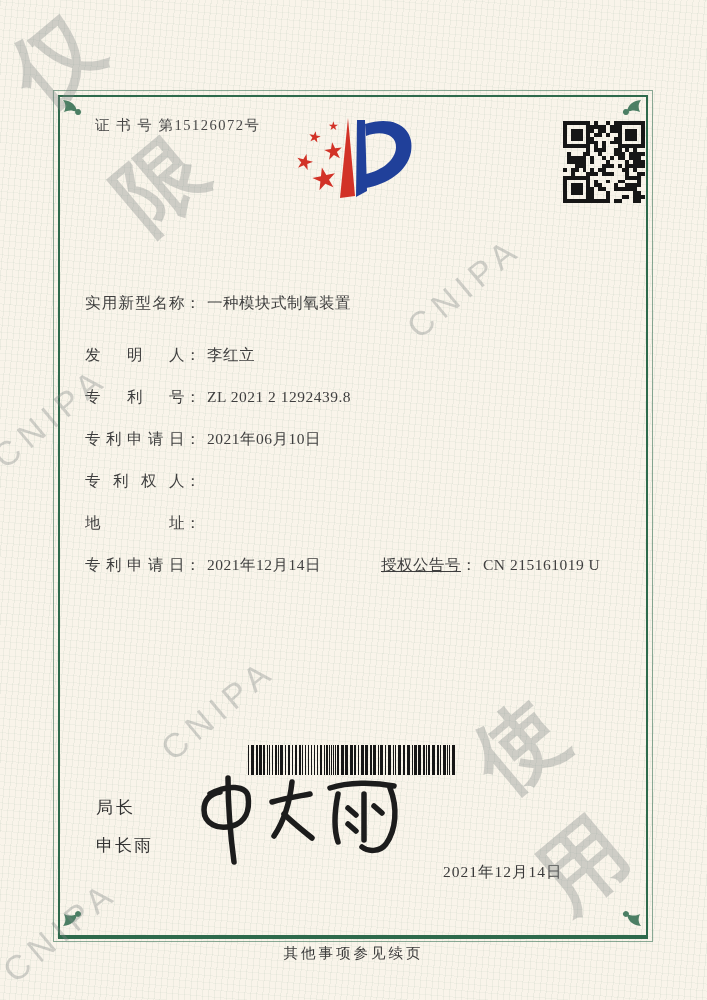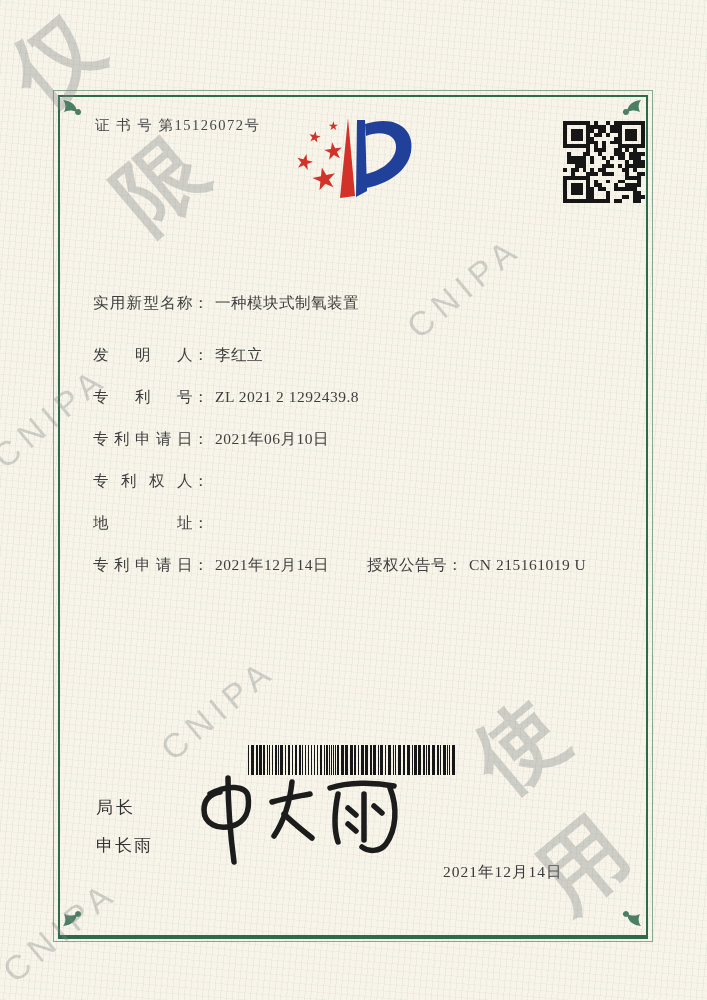--- a/index.html
+++ b/index.html
@@ -21,26 +21,26 @@
   
   .cert-no{position:absolute;left:95px;top:116px;font-size:14.5px;letter-spacing:1.5px;color:#474747;}
   .logo{position:absolute;left:283px;top:106px;width:145px;height:102px;}
   .logo .star{position:absolute;color:#d23227;line-height:1;font-family:"DejaVu Sans",sans-serif;}
   .logo svg{position:absolute;left:52px;top:2px;}
   .qr{position:absolute;left:563px;top:121px;width:82px;height:82px;}
   .qr svg{width:100%;height:100%;shape-rendering:crispEdges;}
   .title{position:absolute;left:58px;top:211px;width:586px;text-align:center;
     font-size:37px;font-weight:700;color:#151515;letter-spacing:10px;}
   
-  .frow{position:absolute;left:93px;width:525px;display:flex;align-items:baseline;
+  .frow{position:absolute;left:85px;width:525px;display:flex;align-items:baseline;
     font-size:15.5px;color:#3e3e3e;letter-spacing:.5px;white-space:nowrap;}
   .flabel{display:inline-block;width:100px;text-align:justify;text-align-last:justify;}
   .fcolon{margin-right:6px;}
   .fvalue{letter-spacing:.5px;}
-  .pair2{margin-left:38px;}
+  .pair2{margin-left:60px;text-decoration:underline;}
   .r1{top:293px;} .r2{top:345px;} .r3{top:387px;} .r4{top:429px;}
   .r5{top:471px;} .r6{top:513px;} .r7{top:555px;}
   
   .body-text{position:absolute;left:95px;top:584px;width:520px;font-size:14.8px;
     color:#3e3e3e;line-height:1.82;text-align:justify;}
   .body-text p{margin:0;text-indent:2em;}
   
   .barcode{position:absolute;left:248px;top:745px;width:212px;height:30px;font-size:0;white-space:nowrap;}
   .barcode i{display:inline-block;height:100%;background:#161616;}
   .barcode u{display:inline-block;height:100%;}
@@ -404,20 +404,21 @@
     <path d="M142,16 C160,10 186,10 206,14"></path>
     <path d="M150,22 C146,42 146,58 150,70"></path>
     <path d="M202,16 C210,36 208,58 198,72 C192,80 180,80 174,75"></path>
     <path d="M176,22 L176,68"></path>
     <path d="M160,36 L168,43"></path>
     <path d="M186,34 L194,41"></path>
     <path d="M160,52 L168,59"></path>
   </svg>
   <div class="date">2021年12月14日</div>
 
+  <div class="note">其他事项参见续页</div>
 
   <div class="wm">
     <span class="ch r" style="left:14px;top:2px;">仅</span>
     <span class="ch r" style="left:118px;top:126px;">限</span>
     <span class="brand r" style="left:396px;top:268px;">CNIPA</span>
     <span class="brand r" style="left:-18px;top:398px;">CNIPA</span>
     <span class="brand r" style="left:150px;top:690px;">CNIPA</span>
     <span class="brand r" style="left:-8px;top:912px;">CNIPA</span>
     <span class="ch r" style="left:476px;top:688px;">使</span>
     <span class="ch r" style="left:540px;top:806px;">用</span>

